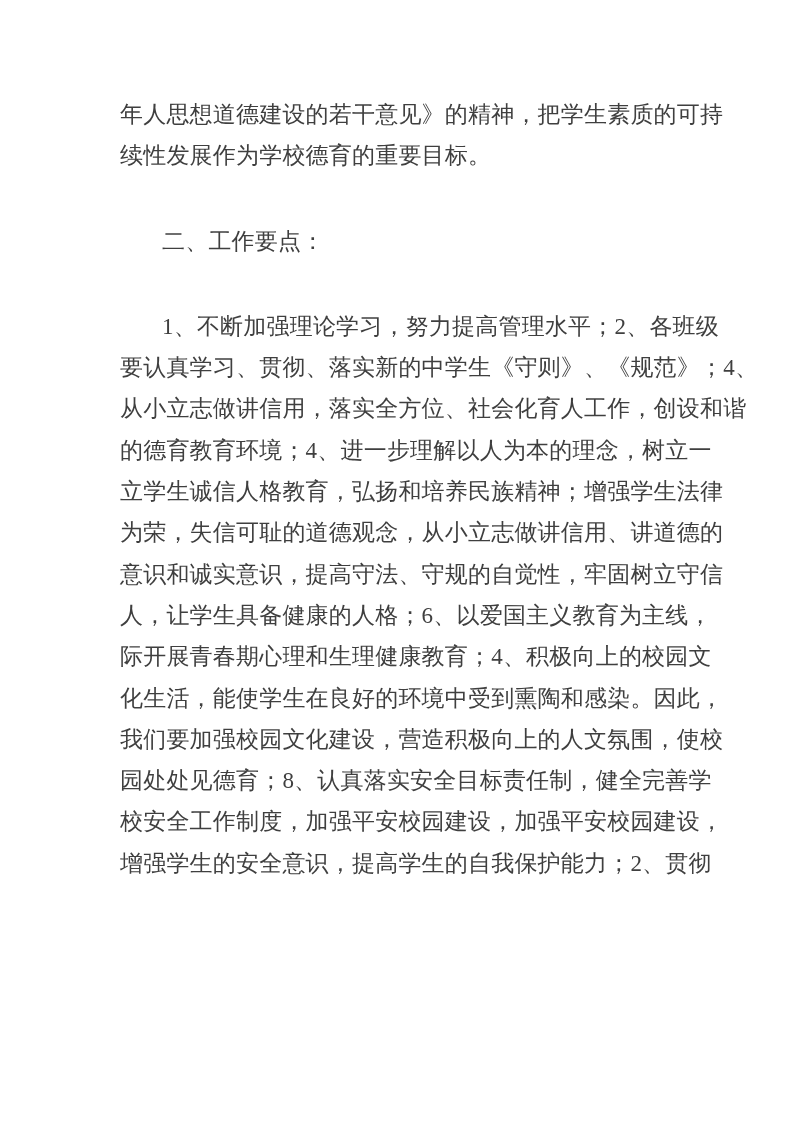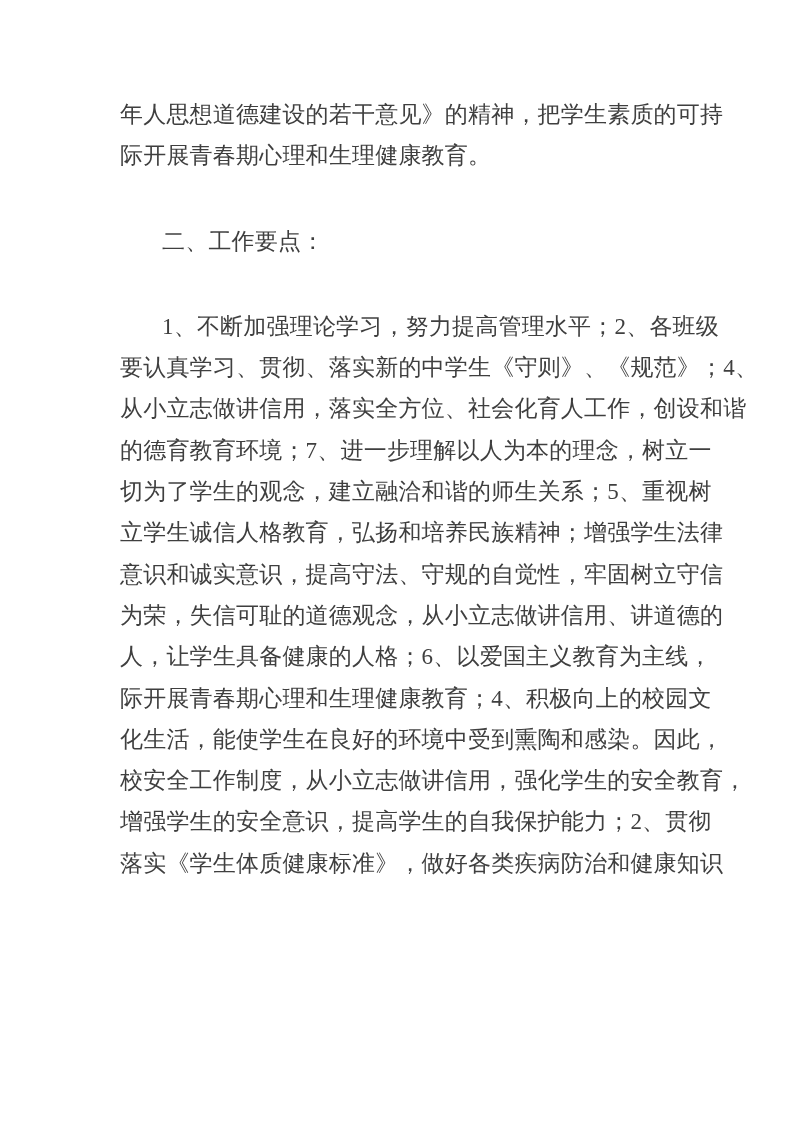--- a/index.html
+++ b/index.html
@@ -43,35 +43,35 @@
     font-family: Liberation Serif, serif;
   }
 </style>
 </head>
 <body style="background: rgb(255, 255, 255);">
 
 <div class="page">
   <div class="doc" style="color: rgb(63, 63, 63);">
       <div class="paragraph">
         <div class="line">年人思想道德建设的若干意见》的精神，把学生素质的可持</div>
-        <div class="line">际开展青春期心理和生理健康教育。</div>
+        <div class="line">续性发展作为学校德育的重要目标。</div>
       </div>
       <div class="paragraph">
         <div class="line indent">二、工作要点：</div>
       </div>
       <div class="paragraph">
         <div class="line indent">1、不断加强理论学习，努力提高管理水平；2、各班级</div>
         <div class="line">要认真学习、贯彻、落实新的中学生《守则》、《规范》；4、</div>
         <div class="line">从小立志做讲信用，落实全方位、社会化育人工作，创设和谐</div>
-        <div class="line">的德育教育环境；7、进一步理解以人为本的理念，树立一</div>
-        <div class="line">切为了学生的观念，建立融洽和谐的师生关系；5、重视树</div>
+        <div class="line">的德育教育环境；4、进一步理解以人为本的理念，树立一</div>
         <div class="line">立学生诚信人格教育，弘扬和培养民族精神；增强学生法律</div>
+        <div class="line">为荣，失信可耻的道德观念，从小立志做讲信用、讲道德的</div>
         <div class="line">意识和诚实意识，提高守法、守规的自觉性，牢固树立守信</div>
-        <div class="line">为荣，失信可耻的道德观念，从小立志做讲信用、讲道德的</div>
         <div class="line">人，让学生具备健康的人格；6、以爱国主义教育为主线，</div>
         <div class="line">际开展青春期心理和生理健康教育；4、积极向上的校园文</div>
         <div class="line">化生活，能使学生在良好的环境中受到熏陶和感染。因此，</div>
-        <div class="line">校安全工作制度，从小立志做讲信用，强化学生的安全教育，</div>
+        <div class="line">我们要加强校园文化建设，营造积极向上的人文氛围，使校</div>
+        <div class="line">园处处见德育；8、认真落实安全目标责任制，健全完善学</div>
+        <div class="line">校安全工作制度，加强平安校园建设，加强平安校园建设，</div>
         <div class="line">增强学生的安全意识，提高学生的自我保护能力；2、贯彻</div>
-        <div class="line">落实《学生体质健康标准》，做好各类疾病防治和健康知识</div>
       </div>
     </div>
 </div>
 
 </body></html>

